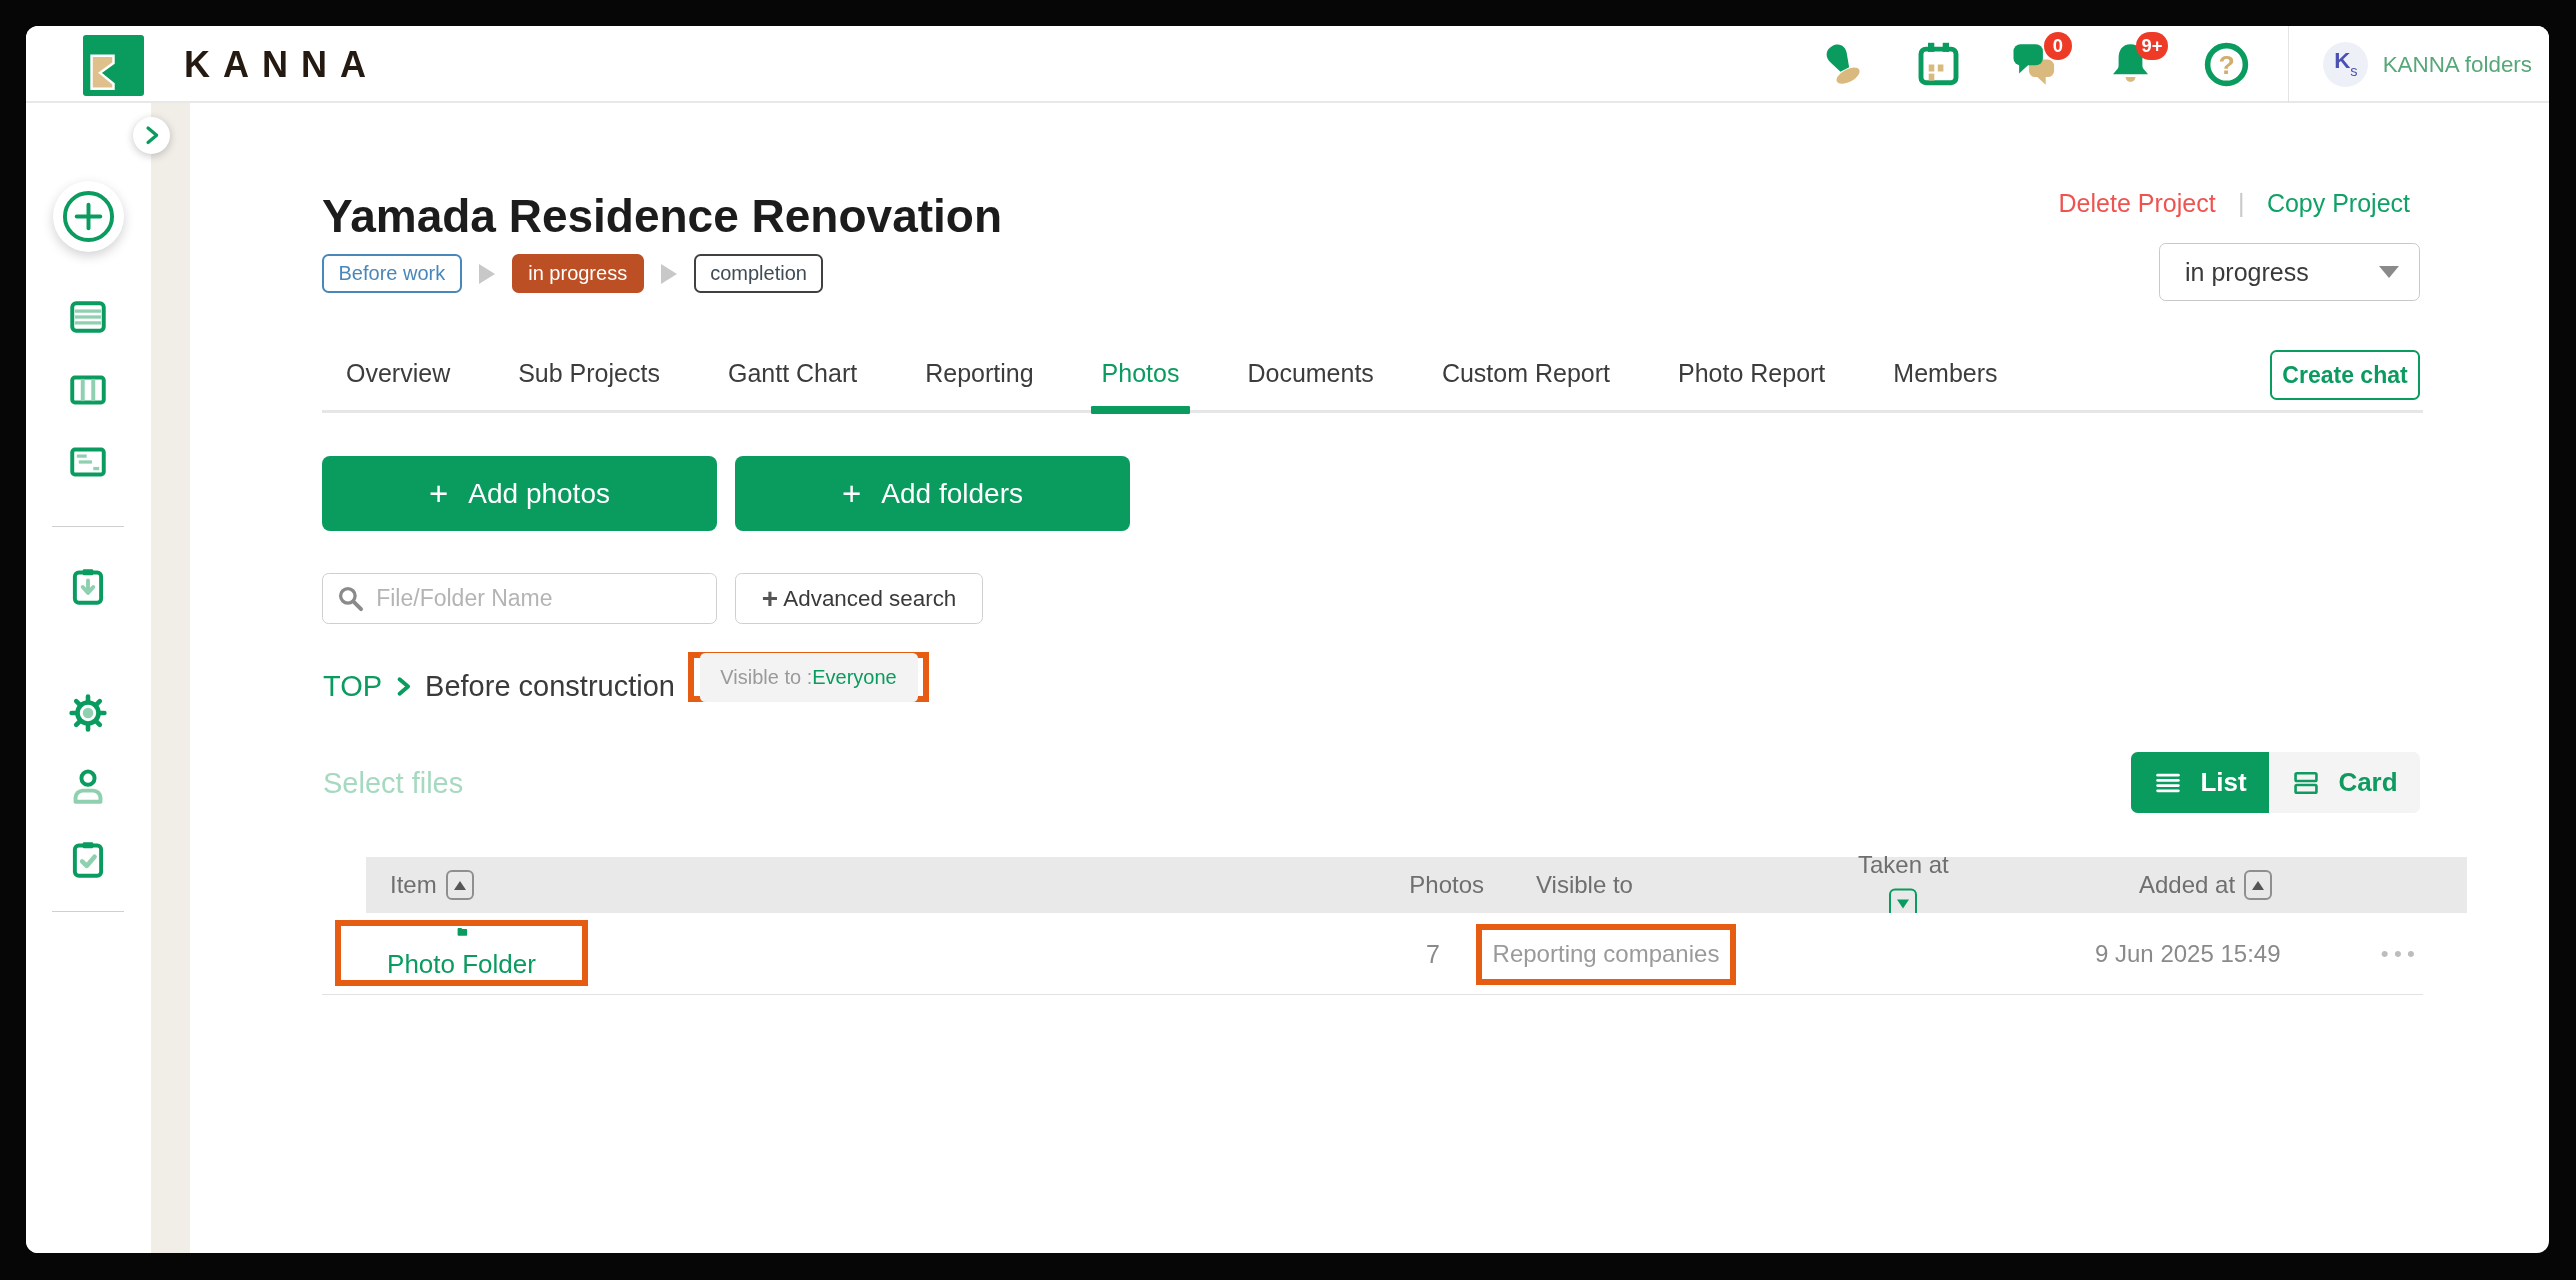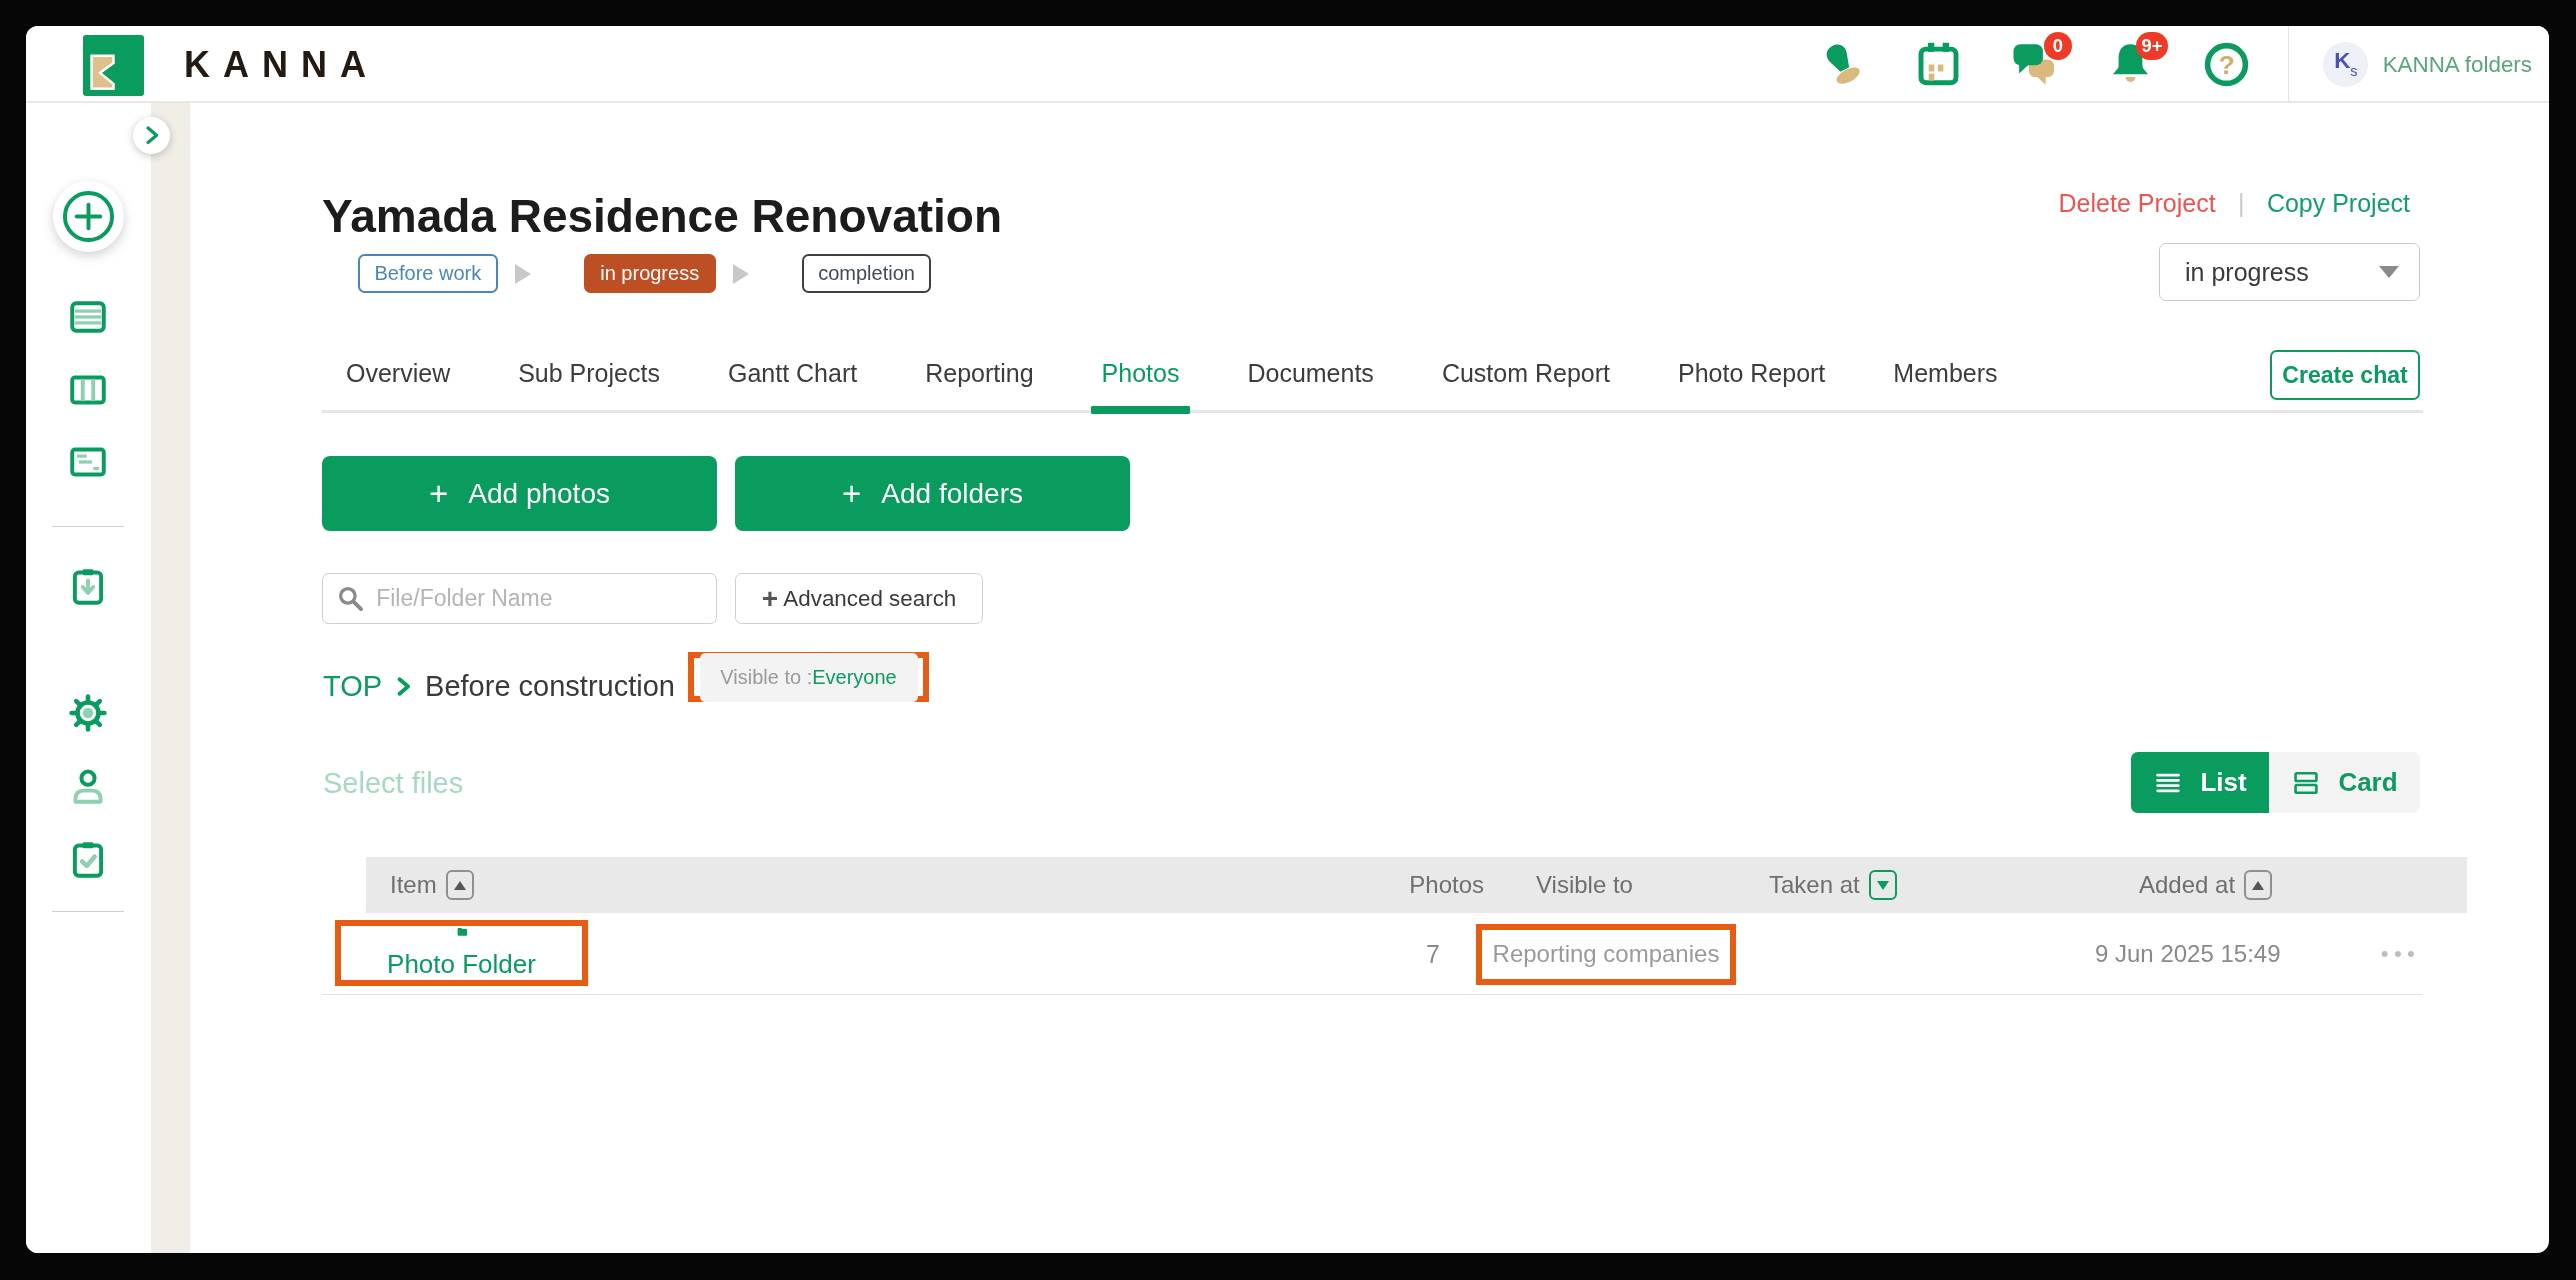--- a/index.html
+++ b/index.html
@@ -59,21 +59,21 @@
     position:absolute;left:296px;top:132px;font-size:46px;font-weight:bold;color:#1c1c1c;
   }
   .project-actions{
     position:absolute;top:163px;right:139px;display:flex;align-items:center;gap:22.4px;
     font-size:25px;
   }
   .link-delete{color:#ef5350;cursor:pointer;}
   .link-sep{color:#c9c9c9;}
   .link-copy{color:#0fa166;cursor:pointer;}
   .status-steps{position:absolute;left:296px;top:228px;display:flex;align-items:center;gap:17px;}
-  .step{font-size:20px;padding:6px 14.5px;border-radius:6.6px;white-space:nowrap;margin-left:36px;}
+  .step{font-size:20px;padding:6px 14.5px;border-radius:6.6px;white-space:nowrap;}
   .step.before{border:2px solid #4987bb;color:#4987bb;background:#fff;}
   .step.current{background:#bc4f24;color:#fff;border:2px solid #bc4f24;}
   .step.after{border:2px solid #404040;color:#3f4b55;background:#fff;}
   .step-arrow{width:0;height:0;border-top:10.5px solid transparent;border-bottom:10.5px solid transparent;border-left:16px solid #c8c8c8;}
   .status-select{
     position:absolute;left:2133px;top:217px;width:261px;height:58px;border:1.3px solid #c9c9c9;
     border-radius:6.6px;box-sizing:border-box;display:flex;align-items:center;cursor:pointer;
     background:#fff;
   }
   .status-select .val{font-size:25px;color:#3a3a3a;margin-left:25px;}
@@ -402,21 +402,21 @@
       <span class="sort-btn">
           <span class="tri-s-up"></span>
         </span>
     </div>
     <div class="cell col-photos">
       <span style="width:100%;text-align:right;color:#6f6f6f;">Photos</span>
     </div>
     <div class="cell" style="left:1170px;">
       <span>Visible to</span>
     </div>
-    <div class="cell" style="left:1403px;">
+    <div class="cell" style="left:1492px;flex-direction:column;">
       <span>Taken at</span>
       <span class="sort-btn green">
           <span class="tri-s-down"></span>
         </span>
     </div>
     <div class="cell" style="left:1773px;">
       <span>Added at</span>
       <span class="sort-btn">
           <span class="tri-s-up"></span>
         </span>

